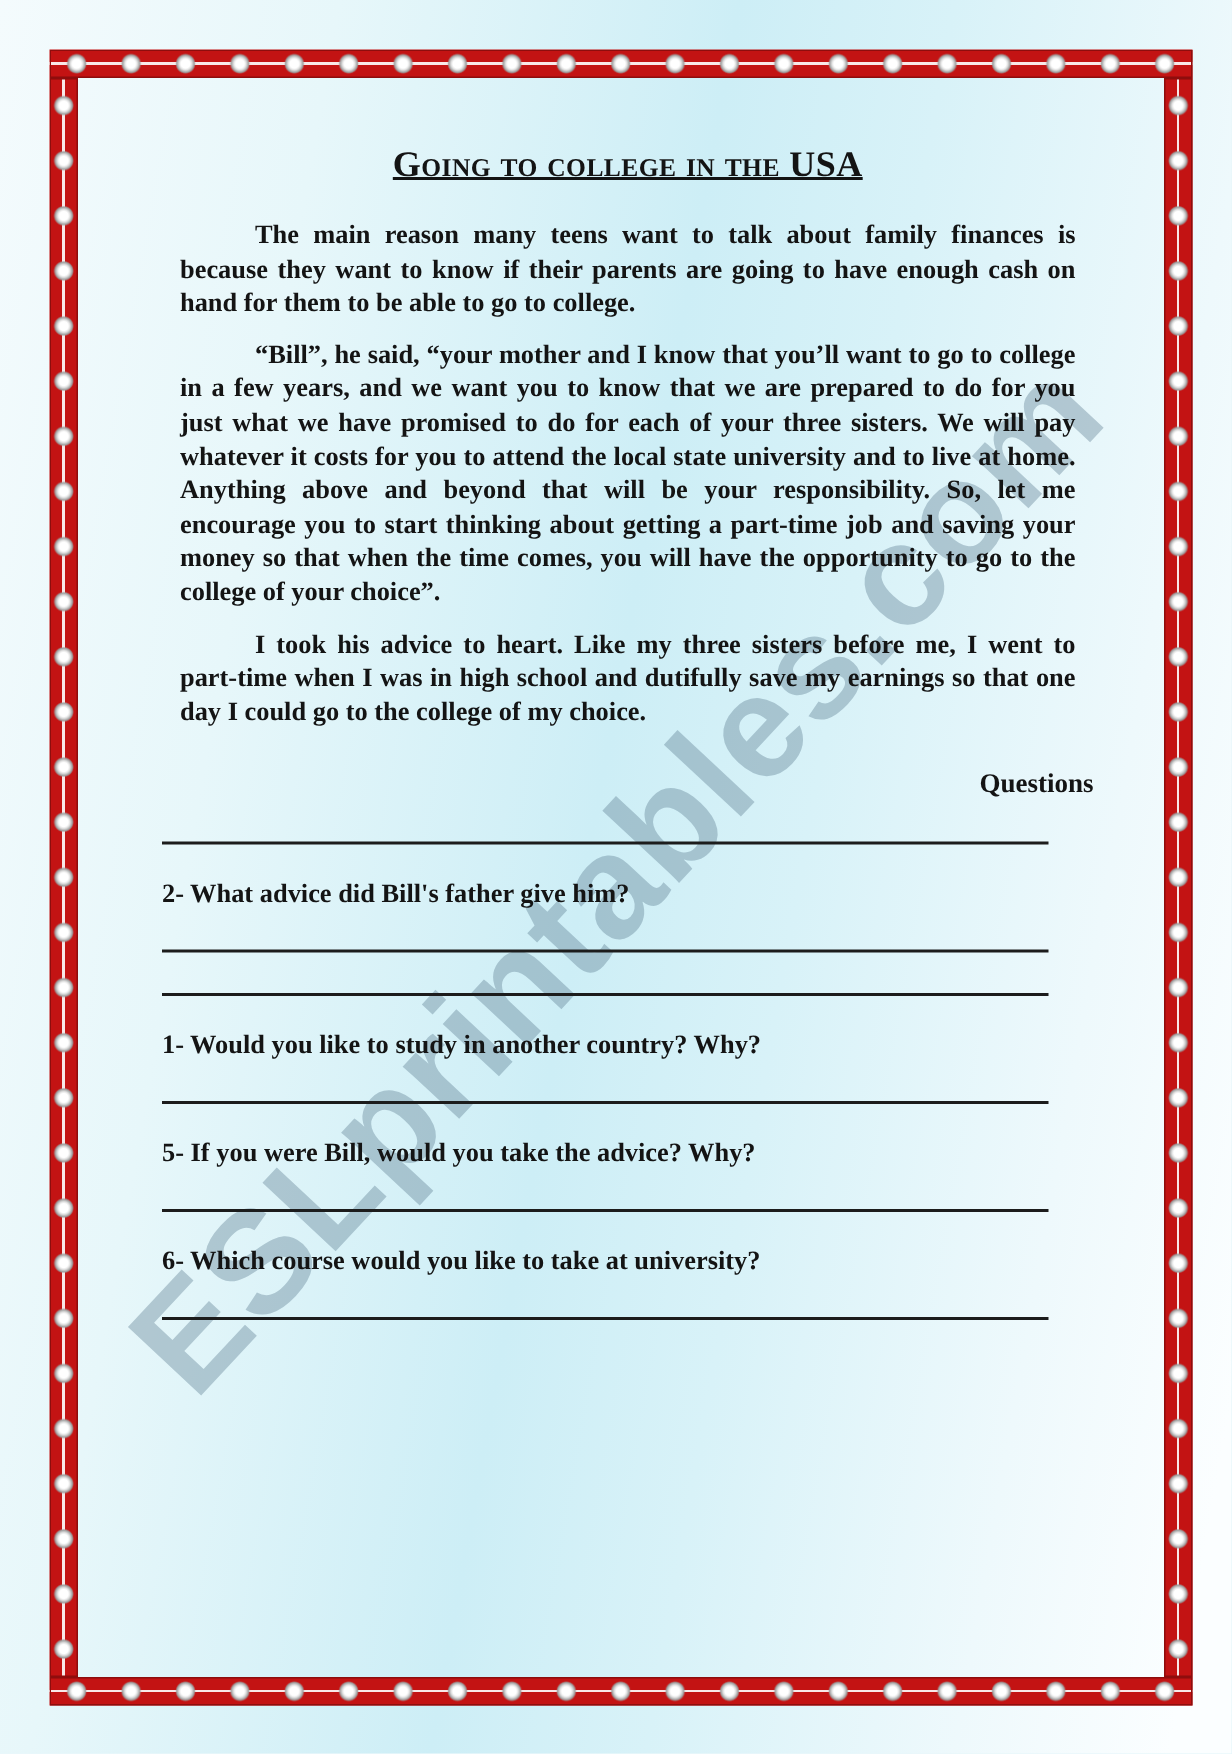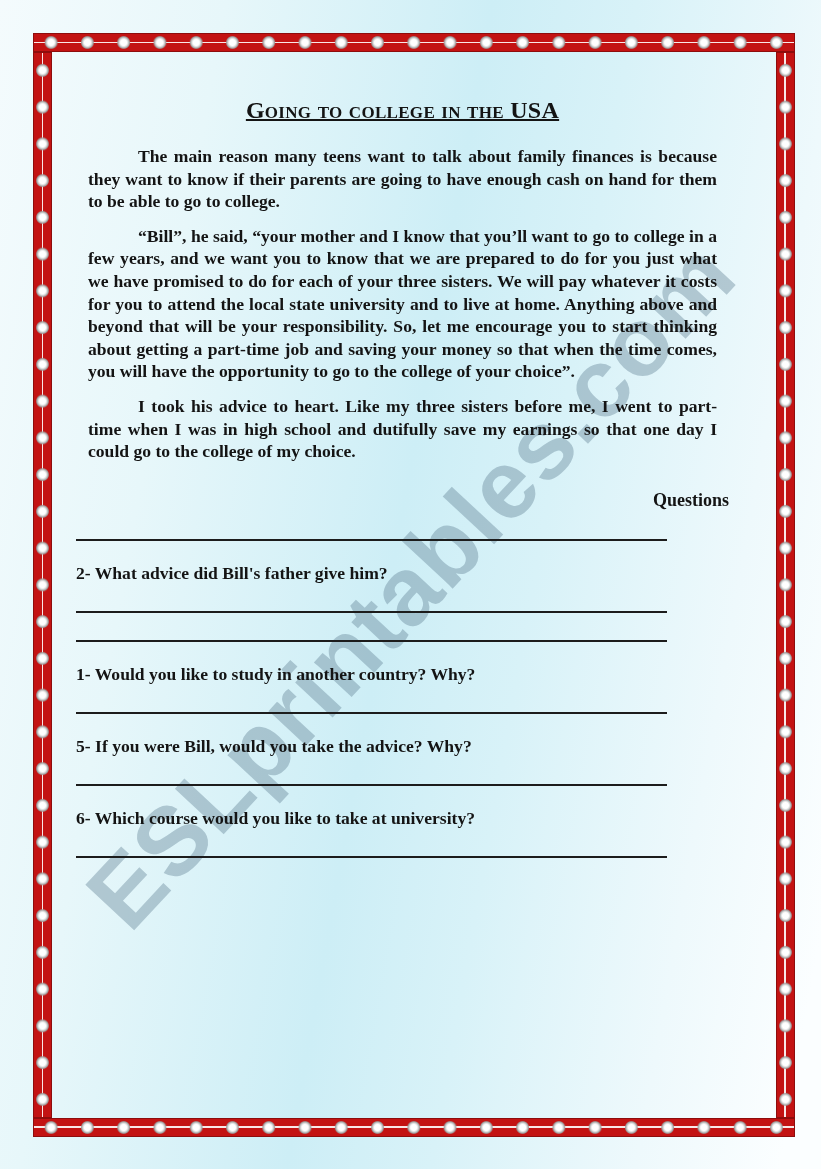--- a/index.html
+++ b/index.html
@@ -58,21 +58,21 @@
     pointer-events: none;
   }
 
   
   .content {
     position: absolute;
     left: 52px;
     top: 52px;
     width: 717px;
     box-sizing: border-box;
-    padding: 45px 40px 0 24px;
+    padding: 45px 40px 0 56px;
     z-index: 2;
     color: var(--text-color, #141414);
   }
 
   .title {
     font-size: 24px;
     font-weight: bold;
     font-variant: small-caps;
     letter-spacing: 0.3px;
     text-align: center;

